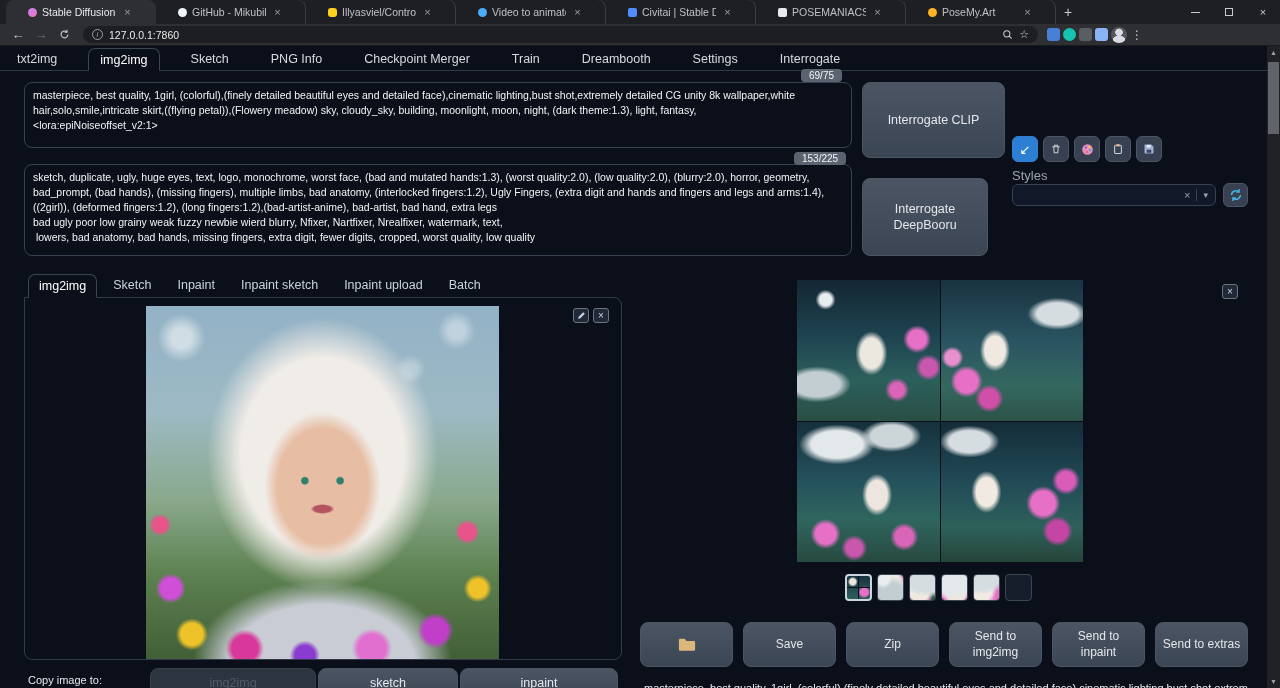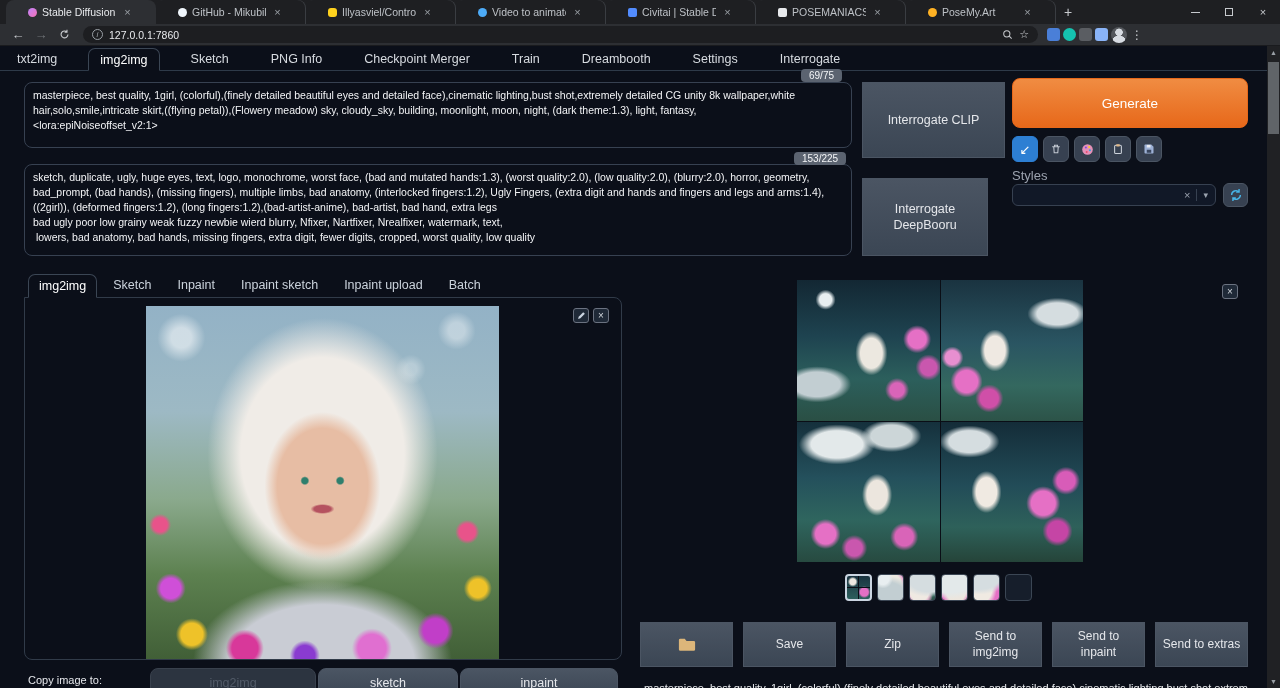--- a/index.html
+++ b/index.html
@@ -77,21 +77,21 @@
   font-family:"Liberation Sans","DejaVu Sans",sans-serif;outline:none;overflow:hidden;z-index:2}
 #ta-pos{top:36px;height:66px}
 #ta-neg{top:118px;height:92px}
 .counter{position:absolute;background:#5b6370;color:#f3f4f6;font-size:10px;padding:1px 8px;
   border-radius:4px;z-index:4}
 .c1{top:23px;left:801px}
 .c2{top:106px;left:794px}
 
 
 .gray-btn{background:linear-gradient(180deg,#4b5563,#3b4654);border:1px solid #4b5563;
-  border-radius:0;color:#e5e7eb;font-size:12.5px;cursor:pointer;line-height:1.3;
+  border-radius:8px;color:#e5e7eb;font-size:12.5px;cursor:pointer;line-height:1.3;
   font-family:"Liberation Sans","DejaVu Sans",sans-serif}
 .i-clip{position:absolute;left:862px;top:36px;width:143px;height:76px}
 .i-db{position:absolute;left:862px;top:132px;width:126px;height:78px}
 
 .generate-btn{position:absolute;left:1012px;top:32px;width:236px;height:50px;border-radius:8px;
   background:linear-gradient(180deg,#f08c42,#e7681a);border:1px solid #e7681a;color:#fff;
   font-size:13.5px;font-weight:500;cursor:pointer;font-family:inherit}
 .tool-row{position:absolute;left:1012px;top:90px;display:flex;gap:5px}
 .tool-btn{width:26px;height:26px;border-radius:6px;background:#374151;border:1px solid #4b5563;
   display:flex;align-items:center;justify-content:center;cursor:pointer}
@@ -294,21 +294,20 @@
 &lt;lora:epiNoiseoffset_v2:1&gt;</textarea>
     <div class="counter c1">69/75</div>
     <textarea id="ta-neg" class="prompt-ta" spellcheck="false" style="">sketch, duplicate, ugly, huge eyes, text, logo, monochrome, worst face, (bad and mutated hands:1.3), (worst quality:2.0), (low quality:2.0), (blurry:2.0), horror, geometry, bad_prompt, (bad hands), (missing fingers), multiple limbs, bad anatomy, (interlocked fingers:1.2), Ugly Fingers, (extra digit and hands and fingers and legs and arms:1.4), ((2girl)), (deformed fingers:1.2), (long fingers:1.2),(bad-artist-anime), bad-artist, bad hand, extra legs
 bad ugly poor low grainy weak fuzzy newbie wierd blurry, Nfixer, Nartfixer, Nrealfixer, watermark, text,
  lowers, bad anatomy, bad hands, missing fingers, extra digit, fewer digits, cropped, worst quality, low quality</textarea>
     <div class="counter c2">153/225</div>
 
     <button class="gray-btn i-clip">Interrogate CLIP</button>
     <button class="gray-btn i-db">Interrogate DeepBooru</button>
 
-    <button class="generate-btn">Generate</button>
     <div class="tool-row">
       <div class="tool-btn blue">
           <span>↙</span>
         </div>
       <div class="tool-btn">
         <svg width="12" height="12" viewBox="0 0 16 16">
             <path d="M3 5h10M6 5V3h4v2M5 5l.6 8h4.8L11 5" fill="none" stroke="#c3c9d2" stroke-width="1.4"></path>
           </svg>
       </div>
       <div class="tool-btn">

